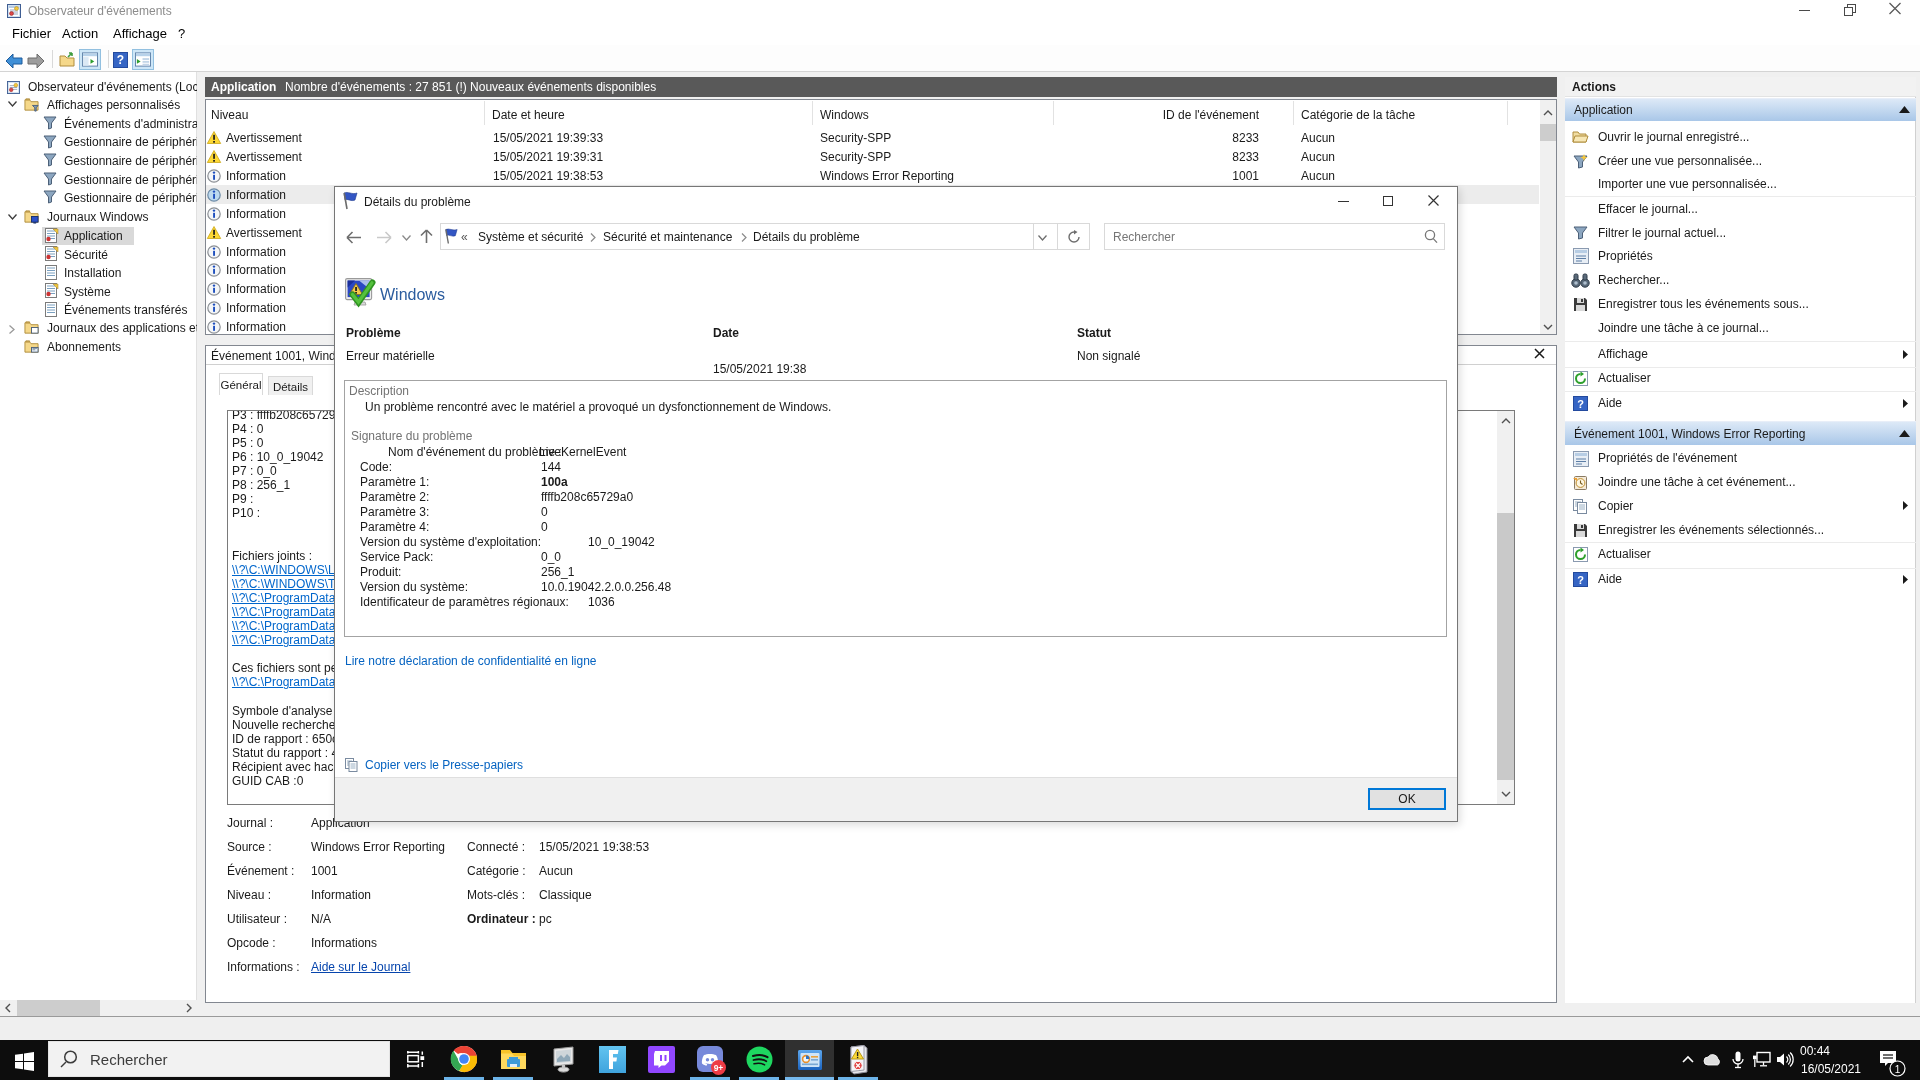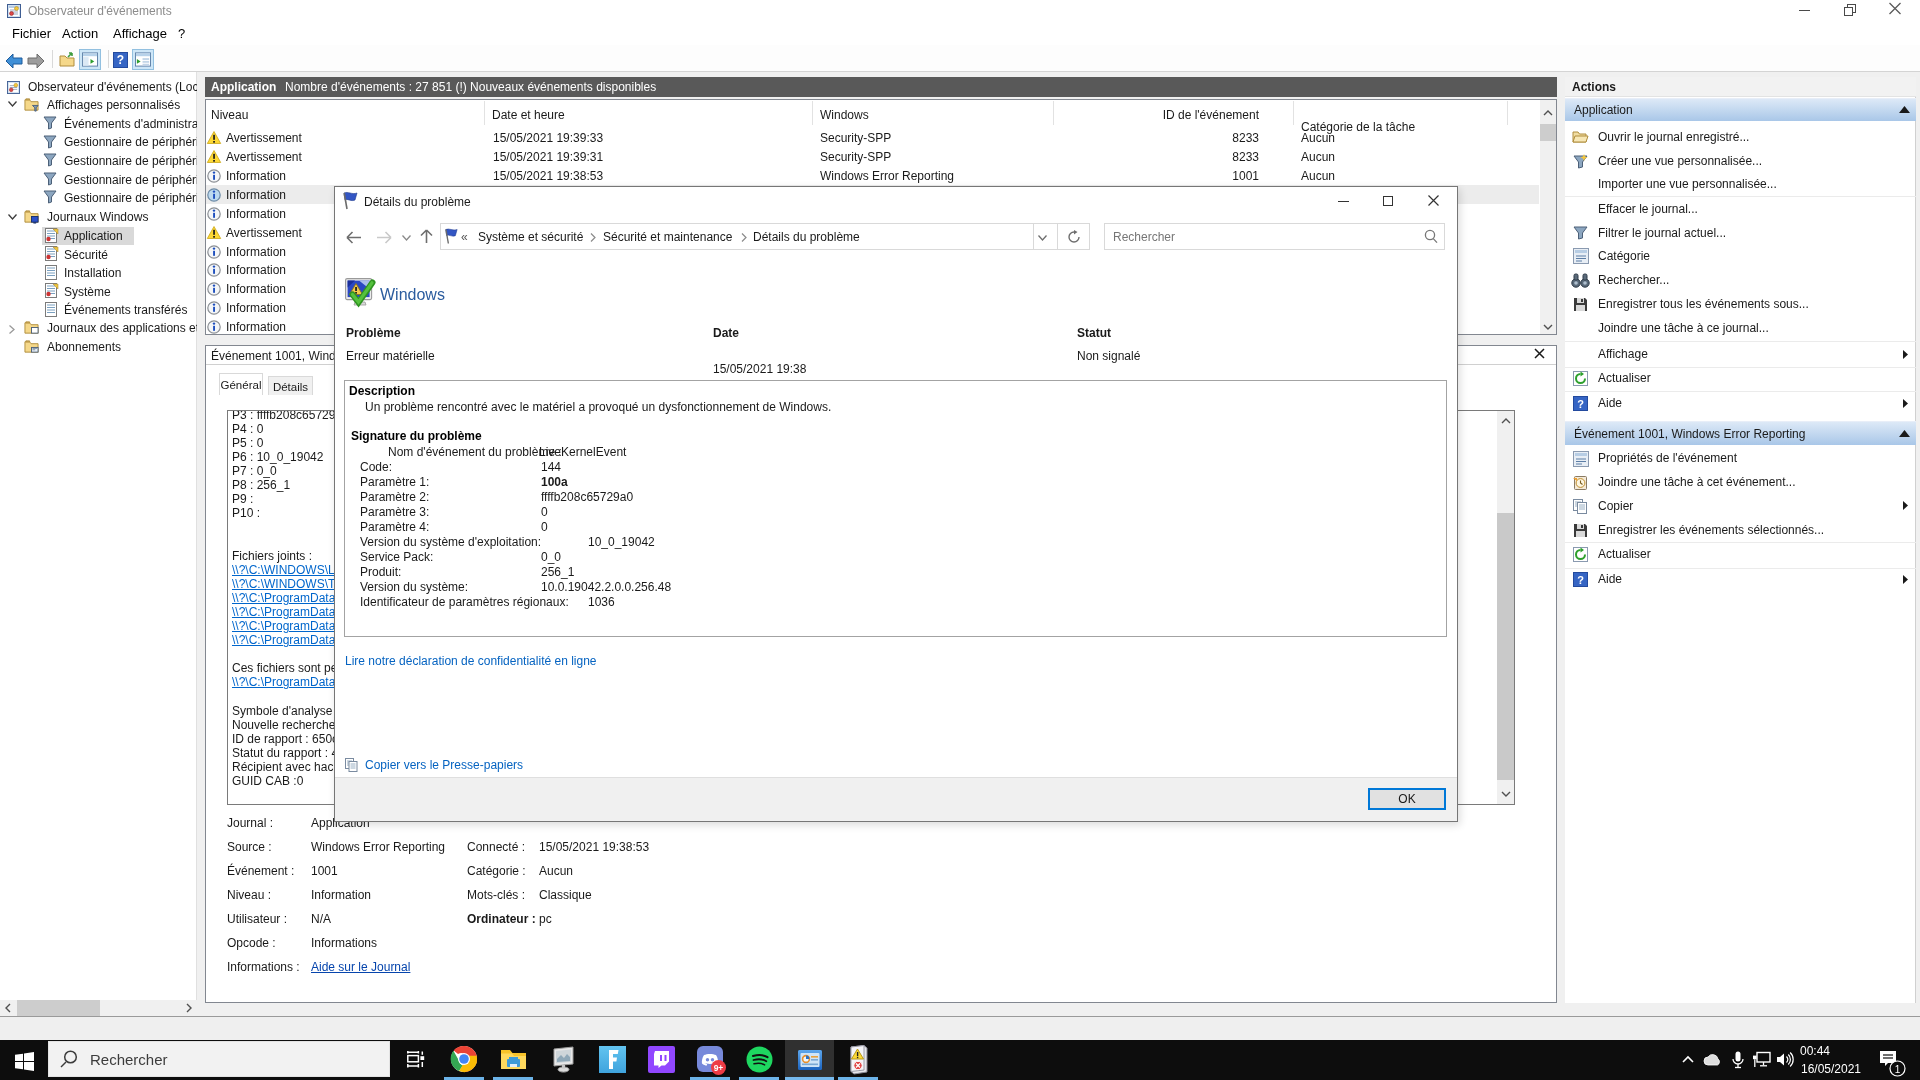--- a/index.html
+++ b/index.html
@@ -3,21 +3,21 @@
 <meta charset="utf-8">
 <style>
 * { margin:0; padding:0; box-sizing:border-box; }
 html,body { width:1920px; height:1080px; overflow:hidden; }
 body { -webkit-font-smoothing:antialiased; font-family:"Liberation Sans", sans-serif; font-size:12px; color:#1a1a1a; background:#efefef; position:relative; }
 .abs { position:absolute; }
 .txt { position:absolute; white-space:nowrap; line-height:14px; opacity:0.999; }
 .b { font-weight:bold; }
 .w { color:#fff; }
 .blue { color:#0066cc; }
-.hblue { color:#000000; font-weight:bold; }
+.hblue { color:#737373; font-weight:normal; }
 .sep-v { position:absolute; width:1px; background:#e2e2e2; }
 .sep-h { position:absolute; height:1px; background:#ebebeb; }
 svg { position:absolute; overflow:visible; }
 </style>
 </head>
 <body>
 
 <div class="abs" id="mainwin" style="left:0;top:0;width:1920px;height:1017px;background:#f0f0f0;border-bottom:1px solid #9a9a9a;">
 
   <div class="abs" style="left:0;top:0;width:1920px;height:22px;background:#ffffff;"></div>
@@ -221,21 +221,21 @@
   <div class="abs" style="left:205px;top:77px;width:1352px;height:20px;background:#595959;"></div>
   <div class="txt b w" style="left:211px;top:80px;">Application</div>
   <div class="txt w" style="left:285px;top:80px;">Nombre d'événements : 27 851 (!) Nouveaux événements disponibles</div>
 
   <div class="abs" style="left:205px;top:99px;width:1352px;height:236px;background:#fff;border:1px solid #828790;"></div>
   <div id="listhead">
     <div class="txt" style="left:211px;top:108px;">Niveau</div>
     <div class="txt" style="left:492px;top:108px;">Date et heure</div>
     <div class="txt" style="left:820px;top:108px;">Windows</div>
     <div class="txt" style="left:1155px;top:108px;width:104px;text-align:right;">ID de l'événement</div>
-    <div class="txt" style="left:1301px;top:120px;">Catégorie de la tâche</div>
+    <div class="txt" style="left:1301px;top:108px;">Catégorie de la tâche</div>
     <div class="sep-v" style="left:484px;top:101px;height:24px;"></div>
     <div class="sep-v" style="left:812px;top:101px;height:24px;"></div>
     <div class="sep-v" style="left:1053px;top:101px;height:24px;"></div>
     <div class="sep-v" style="left:1293px;top:101px;height:24px;"></div>
     <div class="sep-v" style="left:1507px;top:101px;height:24px;"></div>
   </div>
   <div id="listrows">
 
     <svg style="left:207px;top:131px;" width="14" height="13" viewBox="0 0 14 13">
         <path d="M7 0.5 L13.7 12.5 L0.3 12.5 Z" fill="#fdd835" stroke="#caa616" stroke-width="0.8"></path>
@@ -443,21 +443,21 @@
       <path d="M1 2 L14 2 L9.5 8 L9.5 13 L5.5 14 L5.5 8 Z" fill="#8ca6c0" stroke="#4c6078"></path>
     </svg>
     <div class="txt" style="left:1598px;top:226px;">Filtrer le journal actuel...</div>
     <svg style="left:1573px;top:248px;" width="16" height="16" viewBox="0 0 16 16">
       <rect x="0.5" y="0.5" width="15" height="15" fill="#e8eef5" stroke="#8a9ab0"></rect>
       <rect x="2" y="2" width="12" height="3" fill="#b7cde4"></rect>
       <line x1="3" y1="8" x2="13" y2="8" stroke="#5c7ea6"></line>
         <line x1="3" y1="10.5" x2="13" y2="10.5" stroke="#5c7ea6"></line>
         <line x1="3" y1="13" x2="9" y2="13" stroke="#5c7ea6"></line>
     </svg>
-    <div class="txt" style="left:1598px;top:249px;">Catégorie</div>
+    <div class="txt" style="left:1598px;top:249px;">Propriétés</div>
     <svg style="left:1571px;top:273px;" width="19" height="15" viewBox="0 0 19 15">
       <circle cx="5" cy="10" r="4.2" fill="#5a6a7a" stroke="#2c3946"></circle>
       <circle cx="14" cy="10" r="4.2" fill="#5a6a7a" stroke="#2c3946"></circle>
       <rect x="3" y="1" width="4" height="6" rx="1.5" fill="#5a6a7a" stroke="#2c3946"></rect>
       <rect x="12" y="1" width="4" height="6" rx="1.5" fill="#5a6a7a" stroke="#2c3946"></rect>
       <circle cx="5" cy="10" r="1.8" fill="#aebecd"></circle>
       <circle cx="14" cy="10" r="1.8" fill="#aebecd"></circle>
     </svg>
     <div class="txt" style="left:1598px;top:297px;">Enregistrer tous les événements sous...</div>
     <svg style="left:1573px;top:297px;" width="15" height="15" viewBox="0 0 15 15">

